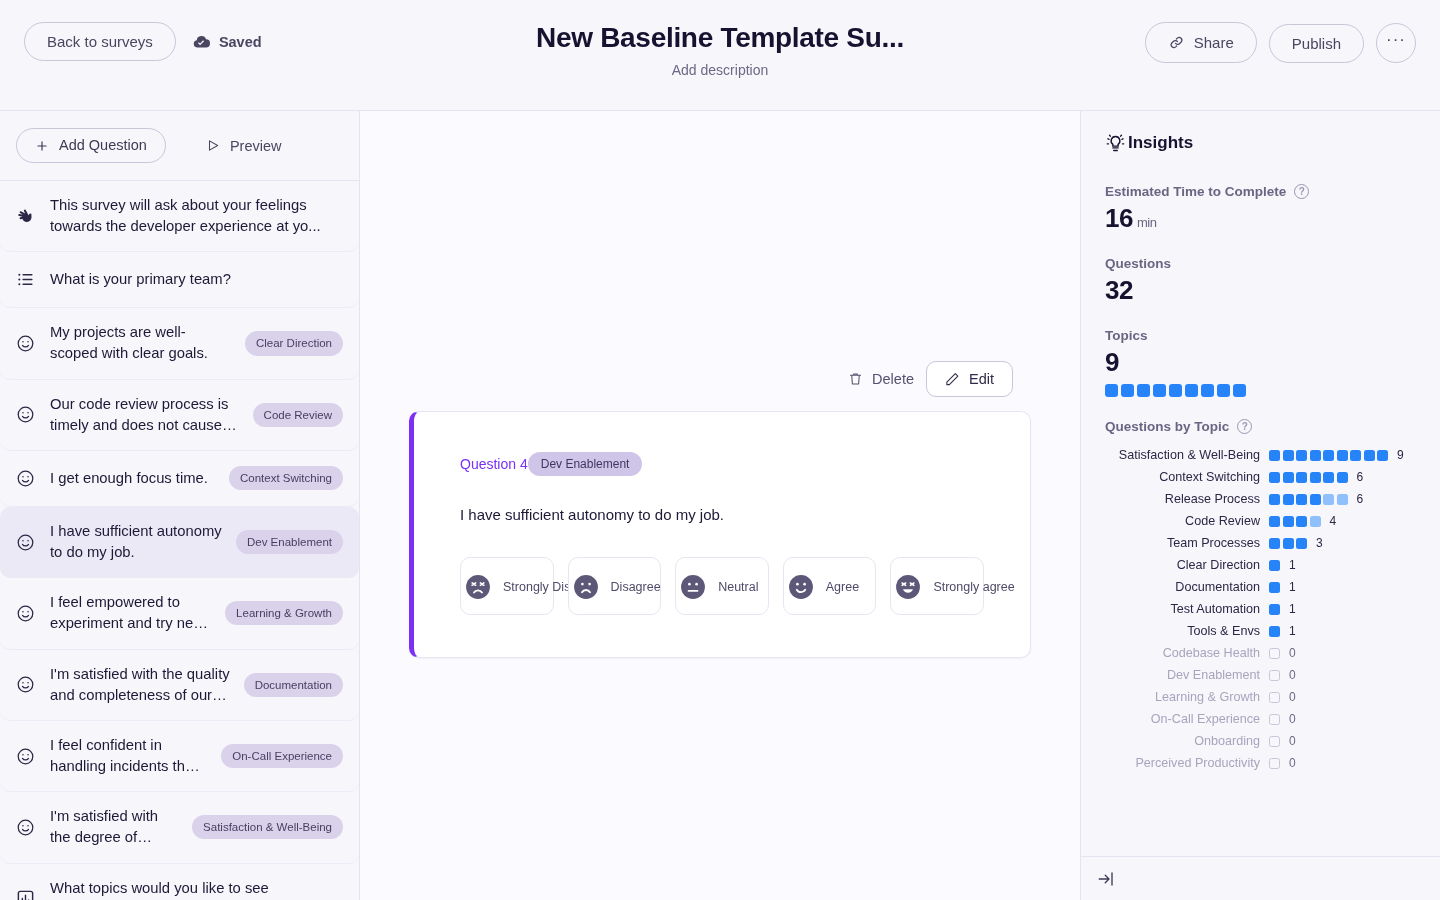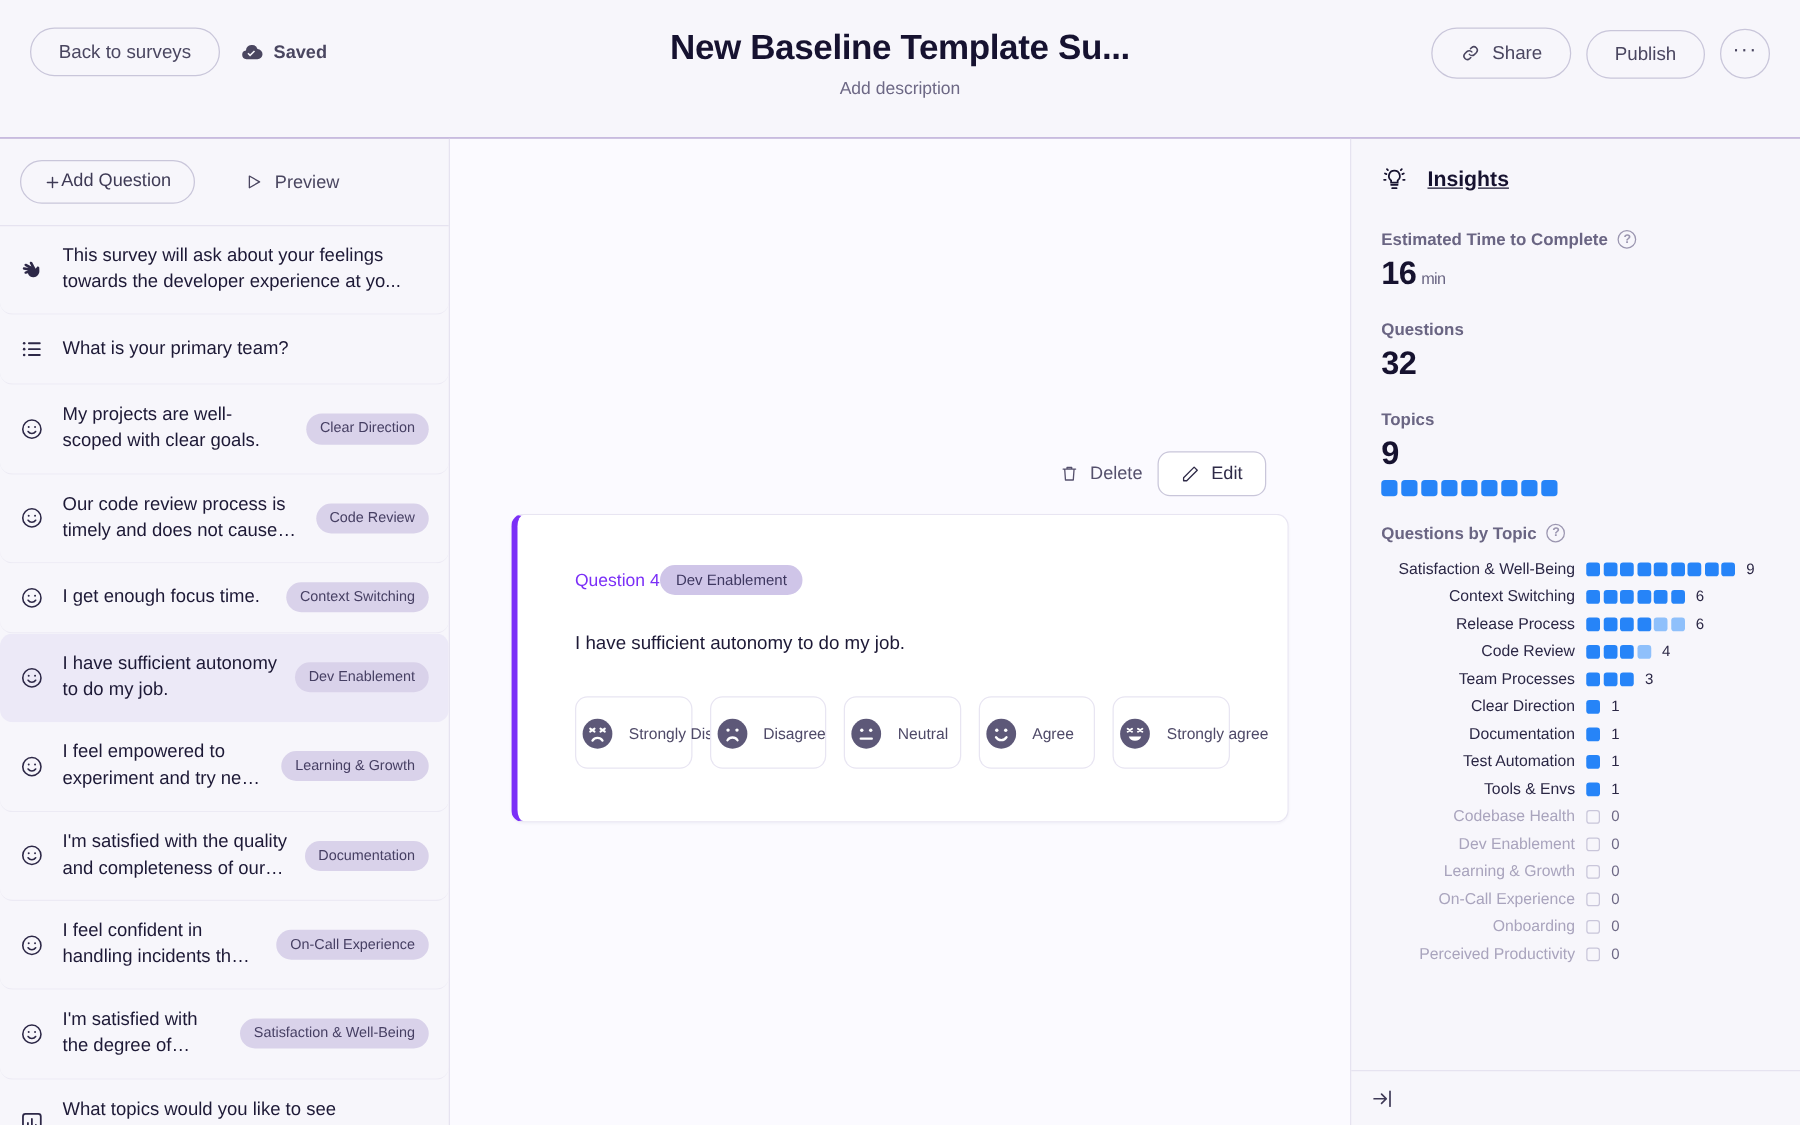--- a/index.html
+++ b/index.html
@@ -4,21 +4,21 @@
 <title>Survey Editor</title>
 <style>
   * { box-sizing: border-box; margin: 0; padding: 0; }
   html, body {
     width: 1440px; height: 900px;
     font-family: "Liberation Sans", sans-serif;
     background: #f7f6fb;
     color: #1b1733;
     overflow: hidden;
   }
-  .app { width: 1440px; height: 900px; display: flex; flex-direction: column; background: #4c1d95; }
+  .app { width: 1440px; height: 900px; display: flex; flex-direction: column; background: #7f1d1d; }
 
   
   .header {
     height: 110px; flex: 0 0 110px;
     display: flex; align-items: flex-start;
     padding: 22px 24px 0 24px;
     position: relative;
     background: #f7f6fb;
   }
   .header-left { display: flex; align-items: center; gap: 16px; }
@@ -73,21 +73,21 @@
   }
   .sidebar-toolbar {
     height: 70px; flex: 0 0 70px;
     display: flex; align-items: center; gap: 10px;
     padding: 0 16px;
     border-bottom: 1px solid #e6e3f0;
   }
   .add-question-btn {
     border: 1px solid #c9c6da; background: transparent; border-radius: 999px;
     padding: 9px 18px; font-size: 14.5px; color: #3e3a55;
-    display: inline-flex; align-items: center; cursor: pointer;
+    display: inline-flex; align-items: center; gap: 10px; cursor: pointer;
     font-family: "Liberation Sans", sans-serif; line-height: 1;
   }
   .preview-btn {
     background: transparent; border: none; color: #4a4660; font-size: 14.5px;
     display: inline-flex; align-items: center; gap: 10px; cursor: pointer;
     margin-left: 30px; font-family: "Liberation Sans", sans-serif;
   }
   .q-list { flex: 1; overflow-y: auto; padding: 0; }
   .q-item {
     display: flex; align-items: center; gap: 14px;
@@ -155,21 +155,21 @@
   .scale-label { font-size: 12.5px; color: #4f4a68; white-space: nowrap; }
 
   
   .insights {
     width: 360px; flex: 0 0 360px;
     background: #f7f6fb;
     border-left: 1px solid #e6e3f0;
     display: flex; flex-direction: column; min-height: 0;
   }
   .insights-scroll { flex: 1; overflow-y: auto; padding: 22px 24px 20px 24px; }
-  .insights-head { display: flex; align-items: center; gap: 16px; margin-bottom: 30px; text-decoration: underline; }
+  .insights-head { display: flex; gap: 2px; margin-bottom: 30px; }
   .insights-title { font-size: 17px; font-weight: 700; color: #16122f; }
   .stat-label {
     font-size: 13.5px; color: #6a6583; font-weight: 600;
     display: flex; align-items: center; gap: 8px; margin-bottom: 4px;
   }
   .help-icon {
     width: 15px; height: 15px; border-radius: 50%;
     border: 1.3px solid #9b96b0; color: #9b96b0;
     font-size: 10px; display: inline-flex; align-items: center; justify-content: center;
     cursor: pointer; flex: 0 0 15px; line-height: 1;

